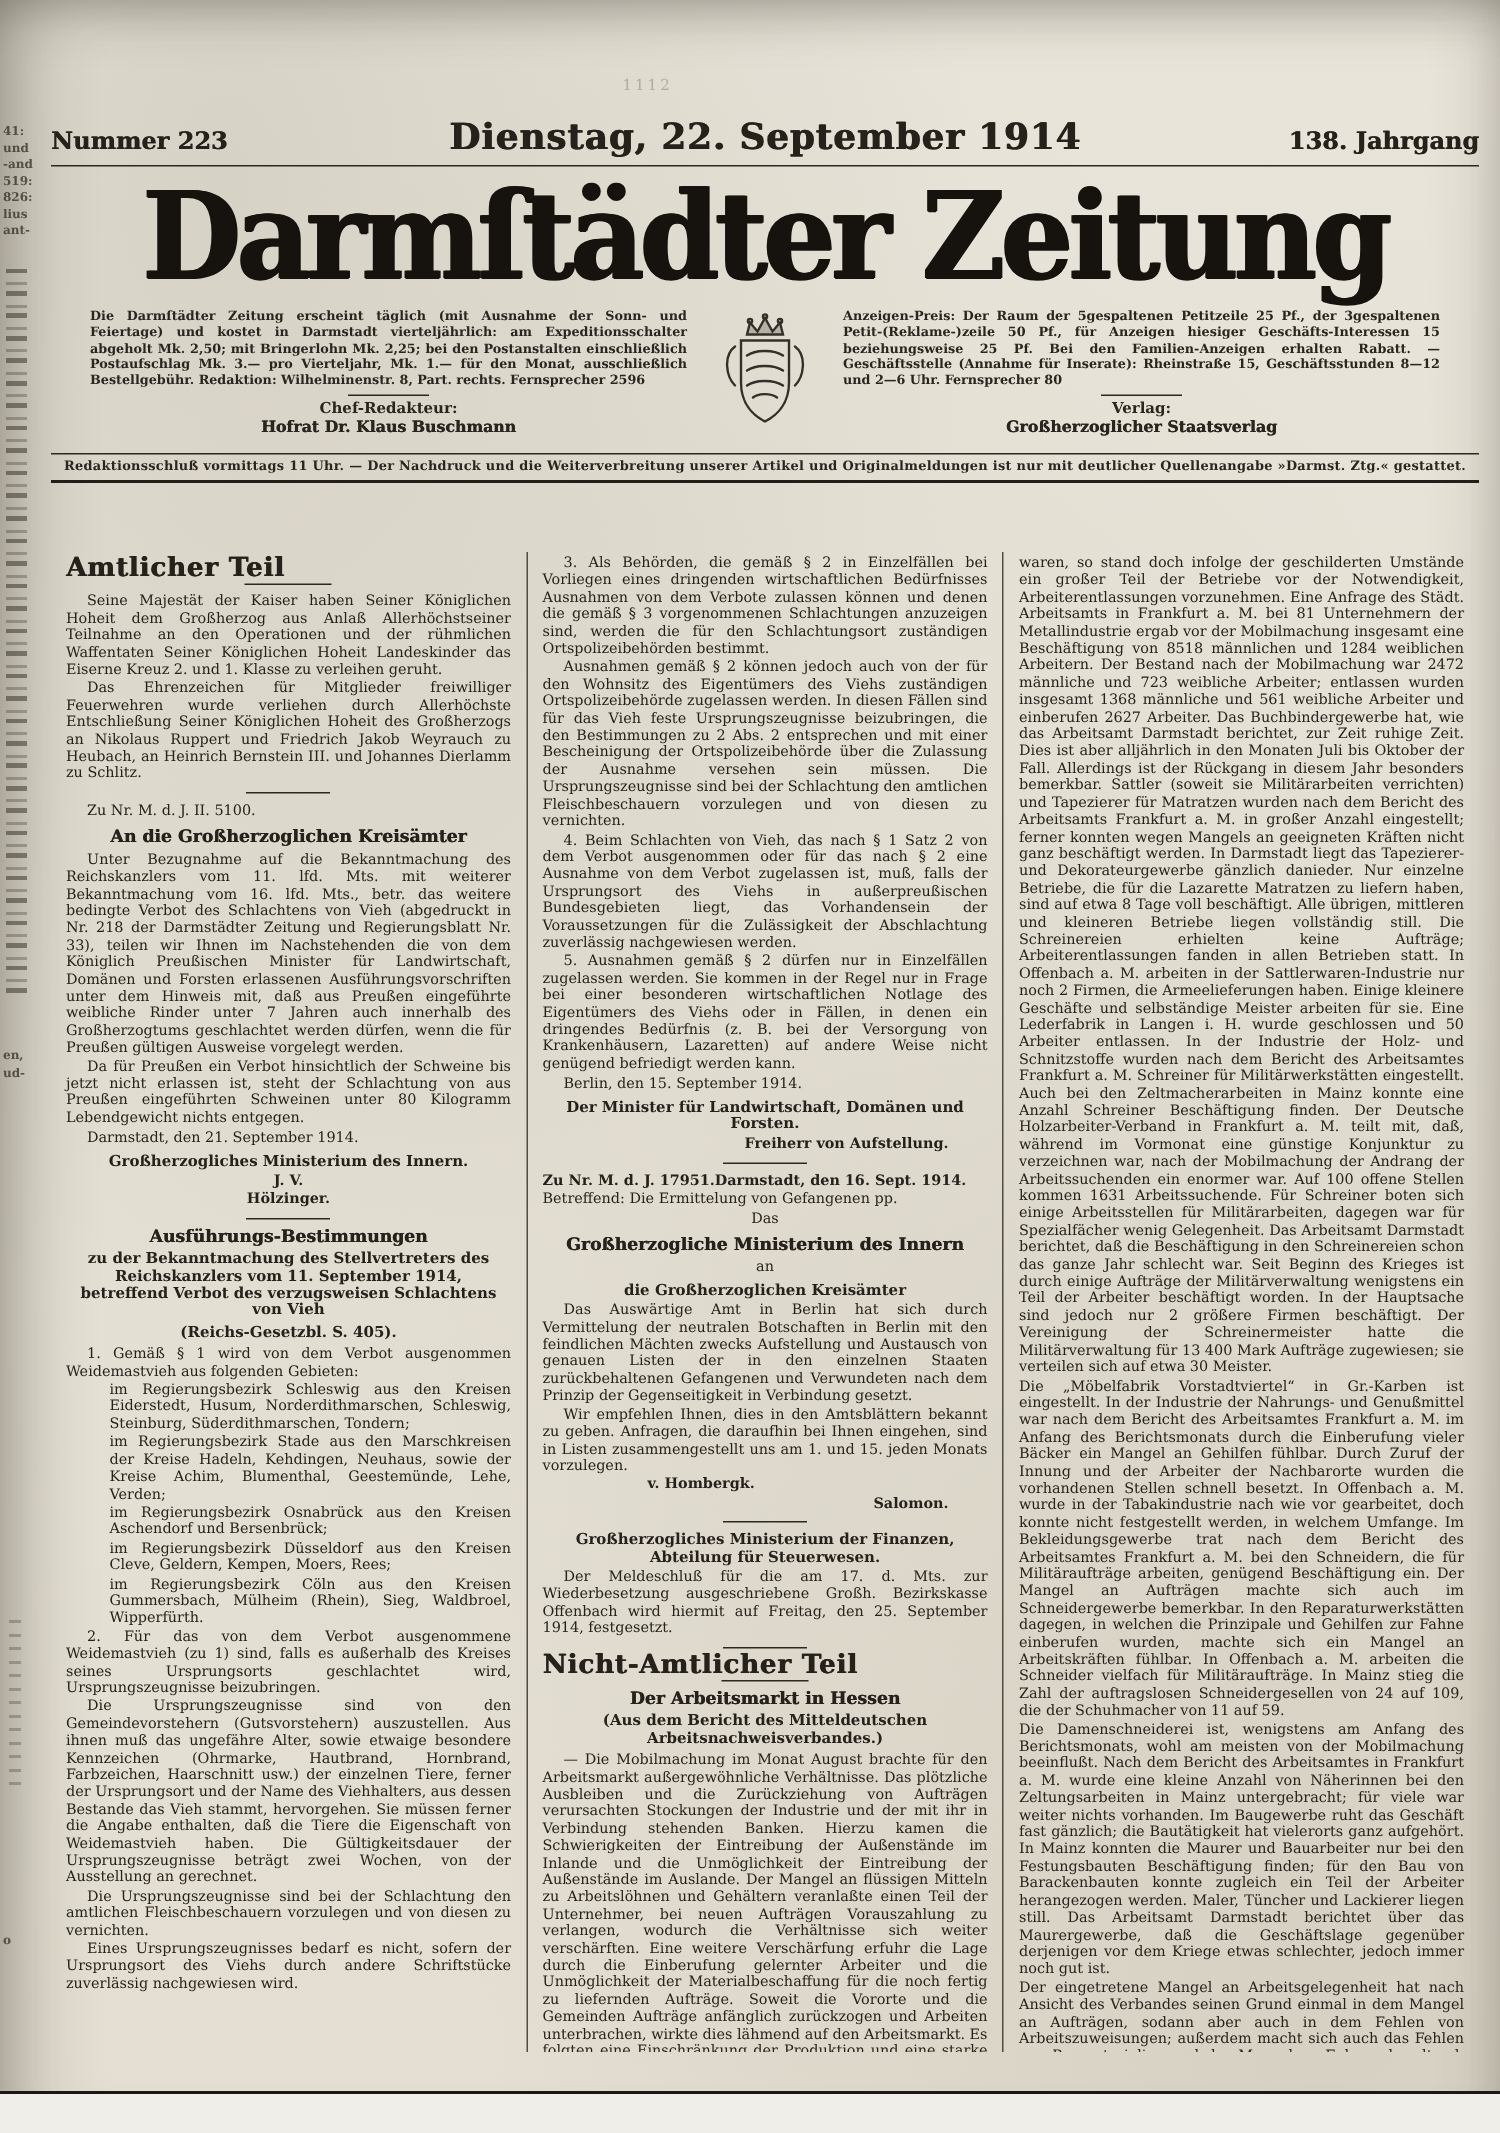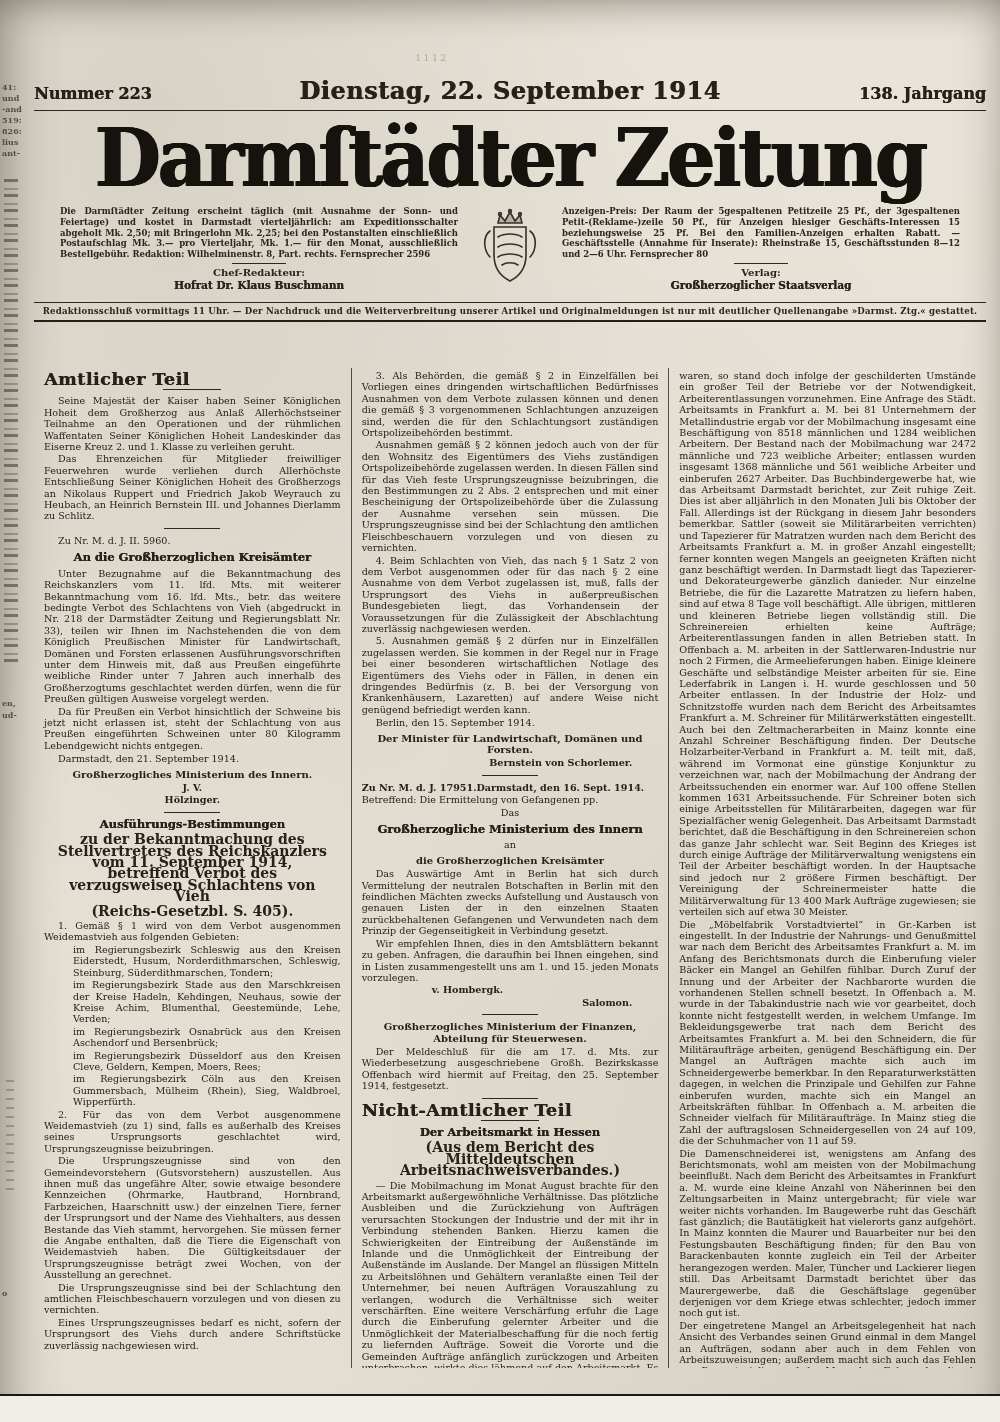--- a/index.html
+++ b/index.html
@@ -51,21 +51,21 @@
   }
   
   .columns{position:absolute;left:34px;right:14px;top:368px;height:1000px;display:flex;overflow:hidden;}
   .col{flex:1;padding:2px 10px 0;overflow:hidden;font-size:9.6px;line-height:11.4px;text-align:justify;hyphens:auto;-webkit-hyphens:auto;}
   .col + .col{border-left:1px solid rgba(44,40,32,.8);}
   .blk{margin:0;}
   .section{font-size:17.5px;font-weight:bold;margin:4px 0 3px;text-shadow:.5px 0 0 currentColor;letter-spacing:.5px;}
   .section::after{content:"";display:block;width:58px;border-bottom:1.4px solid #2c2820;margin:4px auto 5px;}
   .head{font-size:11.5px;font-weight:bold;text-align:center;margin:6px 0 4px;text-shadow:.3px 0 0 currentColor;}
   .headsm{font-size:10px;font-weight:bold;text-align:center;margin:4px 0 2px;}
-  .subhead{font-size:14px;font-weight:bold;text-align:center;margin:2px 6px 3px;}
+  .subhead{font-size:10px;font-weight:bold;text-align:center;margin:2px 6px 3px;}
   .note{text-align:center;margin:1px 0;}
   .para{text-indent:14px;margin-bottom:1px;}
   .flush{margin-bottom:1px;}
   .region{margin-left:29px;margin-bottom:1px;}
   .date{text-indent:14px;margin:2px 0 1px;}
   .row2{display:flex;margin:3px 0 1px;font-weight:600;}
   .sigc{text-align:center;font-weight:bold;margin:1px 0;}
   .sigr{text-align:right;padding-right:26px;font-weight:bold;margin:1px 0;}
   .sigl{padding-left:70px;font-weight:bold;margin:1px 0;}
   .rule{border:0;border-top:1.1px solid #2c2820;width:56px;margin:6px auto;}
@@ -138,21 +138,21 @@
 
     <div class="notice">Redaktionsschluß vormittags 11 Uhr. — Der Nachdruck und die Weiterverbreitung unserer Artikel und Originalmeldungen ist nur mit deutlicher Quellenangabe »Darmst. Ztg.« gestattet.</div>
   </div>
 
   <div class="columns">
     <div class="col">
         <div class="blk section">Amtlicher Teil</div>
         <div class="blk para">Seine Majestät der Kaiser haben Seiner Königlichen Hoheit dem Großherzog aus Anlaß Allerhöchstseiner Teilnahme an den Operationen und der rühmlichen Waffentaten Seiner Königlichen Hoheit Landeskinder das Eiserne Kreuz 2. und 1. Klasse zu verleihen geruht.</div>
         <div class="blk para">Das Ehrenzeichen für Mitglieder freiwilliger Feuerwehren wurde verliehen durch Allerhöchste Entschließung Seiner Königlichen Hoheit des Großherzogs an Nikolaus Ruppert und Friedrich Jakob Weyrauch zu Heubach, an Heinrich Bernstein III. und Johannes Dierlamm zu Schlitz.</div>
         <div class="rule"></div>
-        <div class="blk date">Zu Nr. M. d. J. II. 5960.</div>
+        <div class="blk date">Zu Nr. M. d. J. II. 5100.</div>
         <div class="blk head">An die Großherzoglichen Kreisämter</div>
         <div class="blk para">Unter Bezugnahme auf die Bekanntmachung des Reichskanzlers vom 11. lfd. Mts. mit weiterer Bekanntmachung vom 16. lfd. Mts., betr. das weitere bedingte Verbot des Schlachtens von Vieh (abgedruckt in Nr. 218 der Darmstädter Zeitung und Regierungsblatt Nr. 33), teilen wir Ihnen im Nachstehenden die von dem Königlich Preußischen Minister für Landwirtschaft, Domänen und Forsten erlassenen Ausführungsvorschriften unter dem Hinweis mit, daß aus Preußen eingeführte weibliche Rinder unter 7 Jahren auch innerhalb des Großherzogtums geschlachtet werden dürfen, wenn die für Preußen gültigen Ausweise vorgelegt werden.</div>
         <div class="blk para">Da für Preußen ein Verbot hinsichtlich der Schweine bis jetzt nicht erlassen ist, steht der Schlachtung von aus Preußen eingeführten Schweinen unter 80 Kilogramm Lebendgewicht nichts entgegen.</div>
         <div class="blk date">Darmstadt, den 21. September 1914.</div>
         <div class="blk headsm">Großherzogliches Ministerium des Innern.</div>
         <div class="blk sigc">J. V.</div>
         <div class="blk sigc">Hölzinger.</div>
         <div class="rule"></div>
         <div class="blk head">Ausführungs-Bestimmungen</div>
         <div class="blk subhead">zu der Bekanntmachung des Stellvertreters des Reichskanzlers vom 11. September 1914, betreffend Verbot des verzugsweisen Schlachtens von Vieh</div>
@@ -168,21 +168,21 @@
         <div class="blk para">Die Ursprungszeugnisse sind bei der Schlachtung den amtlichen Fleischbeschauern vorzulegen und von diesen zu vernichten.</div>
         <div class="blk para">Eines Ursprungszeugnisses bedarf es nicht, sofern der Ursprungsort des Viehs durch andere Schriftstücke zuverlässig nachgewiesen wird.</div>
       </div>
     <div class="col">
         <div class="blk para">3. Als Behörden, die gemäß § 2 in Einzelfällen bei Vorliegen eines dringenden wirtschaftlichen Bedürfnisses Ausnahmen von dem Verbote zulassen können und denen die gemäß § 3 vorgenommenen Schlachtungen anzuzeigen sind, werden die für den Schlachtungsort zuständigen Ortspolizeibehörden bestimmt.</div>
         <div class="blk para">Ausnahmen gemäß § 2 können jedoch auch von der für den Wohnsitz des Eigentümers des Viehs zuständigen Ortspolizeibehörde zugelassen werden. In diesen Fällen sind für das Vieh feste Ursprungszeugnisse beizubringen, die den Bestimmungen zu 2 Abs. 2 entsprechen und mit einer Bescheinigung der Ortspolizeibehörde über die Zulassung der Ausnahme versehen sein müssen. Die Ursprungszeugnisse sind bei der Schlachtung den amtlichen Fleischbeschauern vorzulegen und von diesen zu vernichten.</div>
         <div class="blk para">4. Beim Schlachten von Vieh, das nach § 1 Satz 2 von dem Verbot ausgenommen oder für das nach § 2 eine Ausnahme von dem Verbot zugelassen ist, muß, falls der Ursprungsort des Viehs in außerpreußischen Bundesgebieten liegt, das Vorhandensein der Voraussetzungen für die Zulässigkeit der Abschlachtung zuverlässig nachgewiesen werden.</div>
         <div class="blk para">5. Ausnahmen gemäß § 2 dürfen nur in Einzelfällen zugelassen werden. Sie kommen in der Regel nur in Frage bei einer besonderen wirtschaftlichen Notlage des Eigentümers des Viehs oder in Fällen, in denen ein dringendes Bedürfnis (z. B. bei der Versorgung von Krankenhäusern, Lazaretten) auf andere Weise nicht genügend befriedigt werden kann.</div>
         <div class="blk date">Berlin, den 15. September 1914.</div>
         <div class="blk headsm">Der Minister für Landwirtschaft, Domänen und Forsten.</div>
-        <div class="blk sigr">Bernstein von Schorlemer.</div>
+        <div class="blk sigr">Freiherr von Aufstellung.</div>
         <div class="rule"></div>
         <div class="blk row2">
           <span>Zu Nr. M. d. J. 17951.</span>
           <span>Darmstadt, den 16. Sept. 1914.</span>
         </div>
         <div class="blk flush">Betreffend: Die Ermittelung von Gefangenen pp.</div>
         <div class="blk note">Das</div>
         <div class="blk head">Großherzogliche Ministerium des Innern</div>
         <div class="blk note">an</div>
         <div class="blk headsm">die Großherzoglichen Kreisämter</div>

